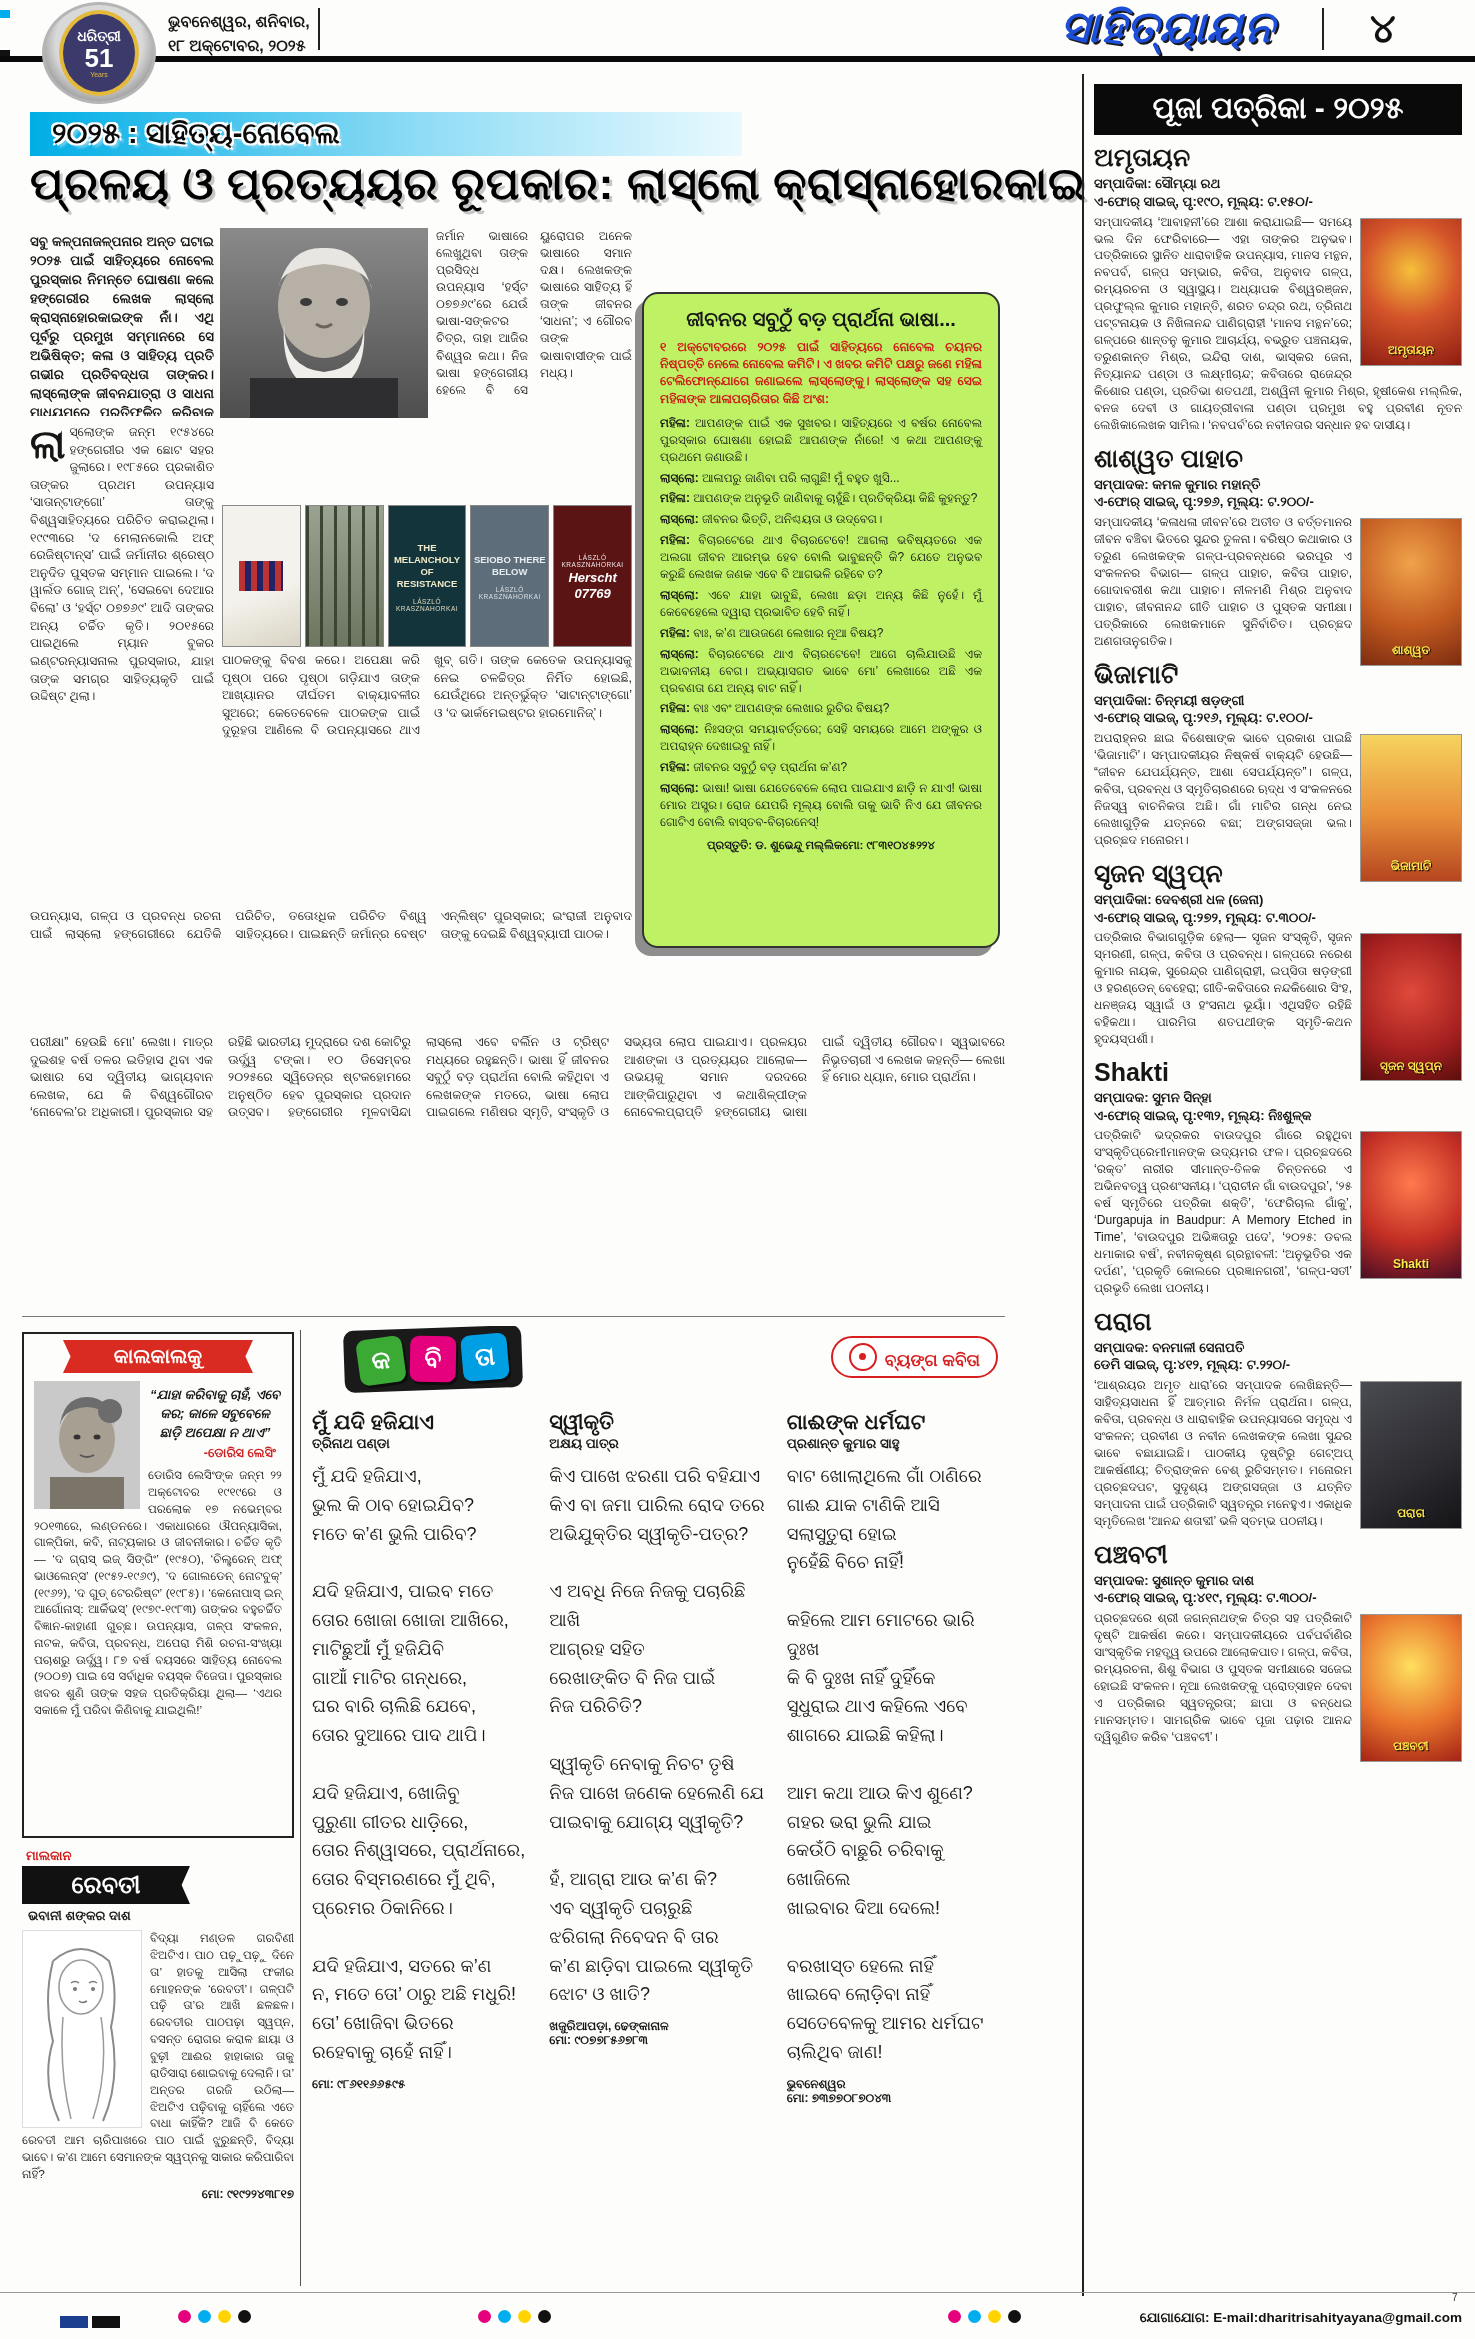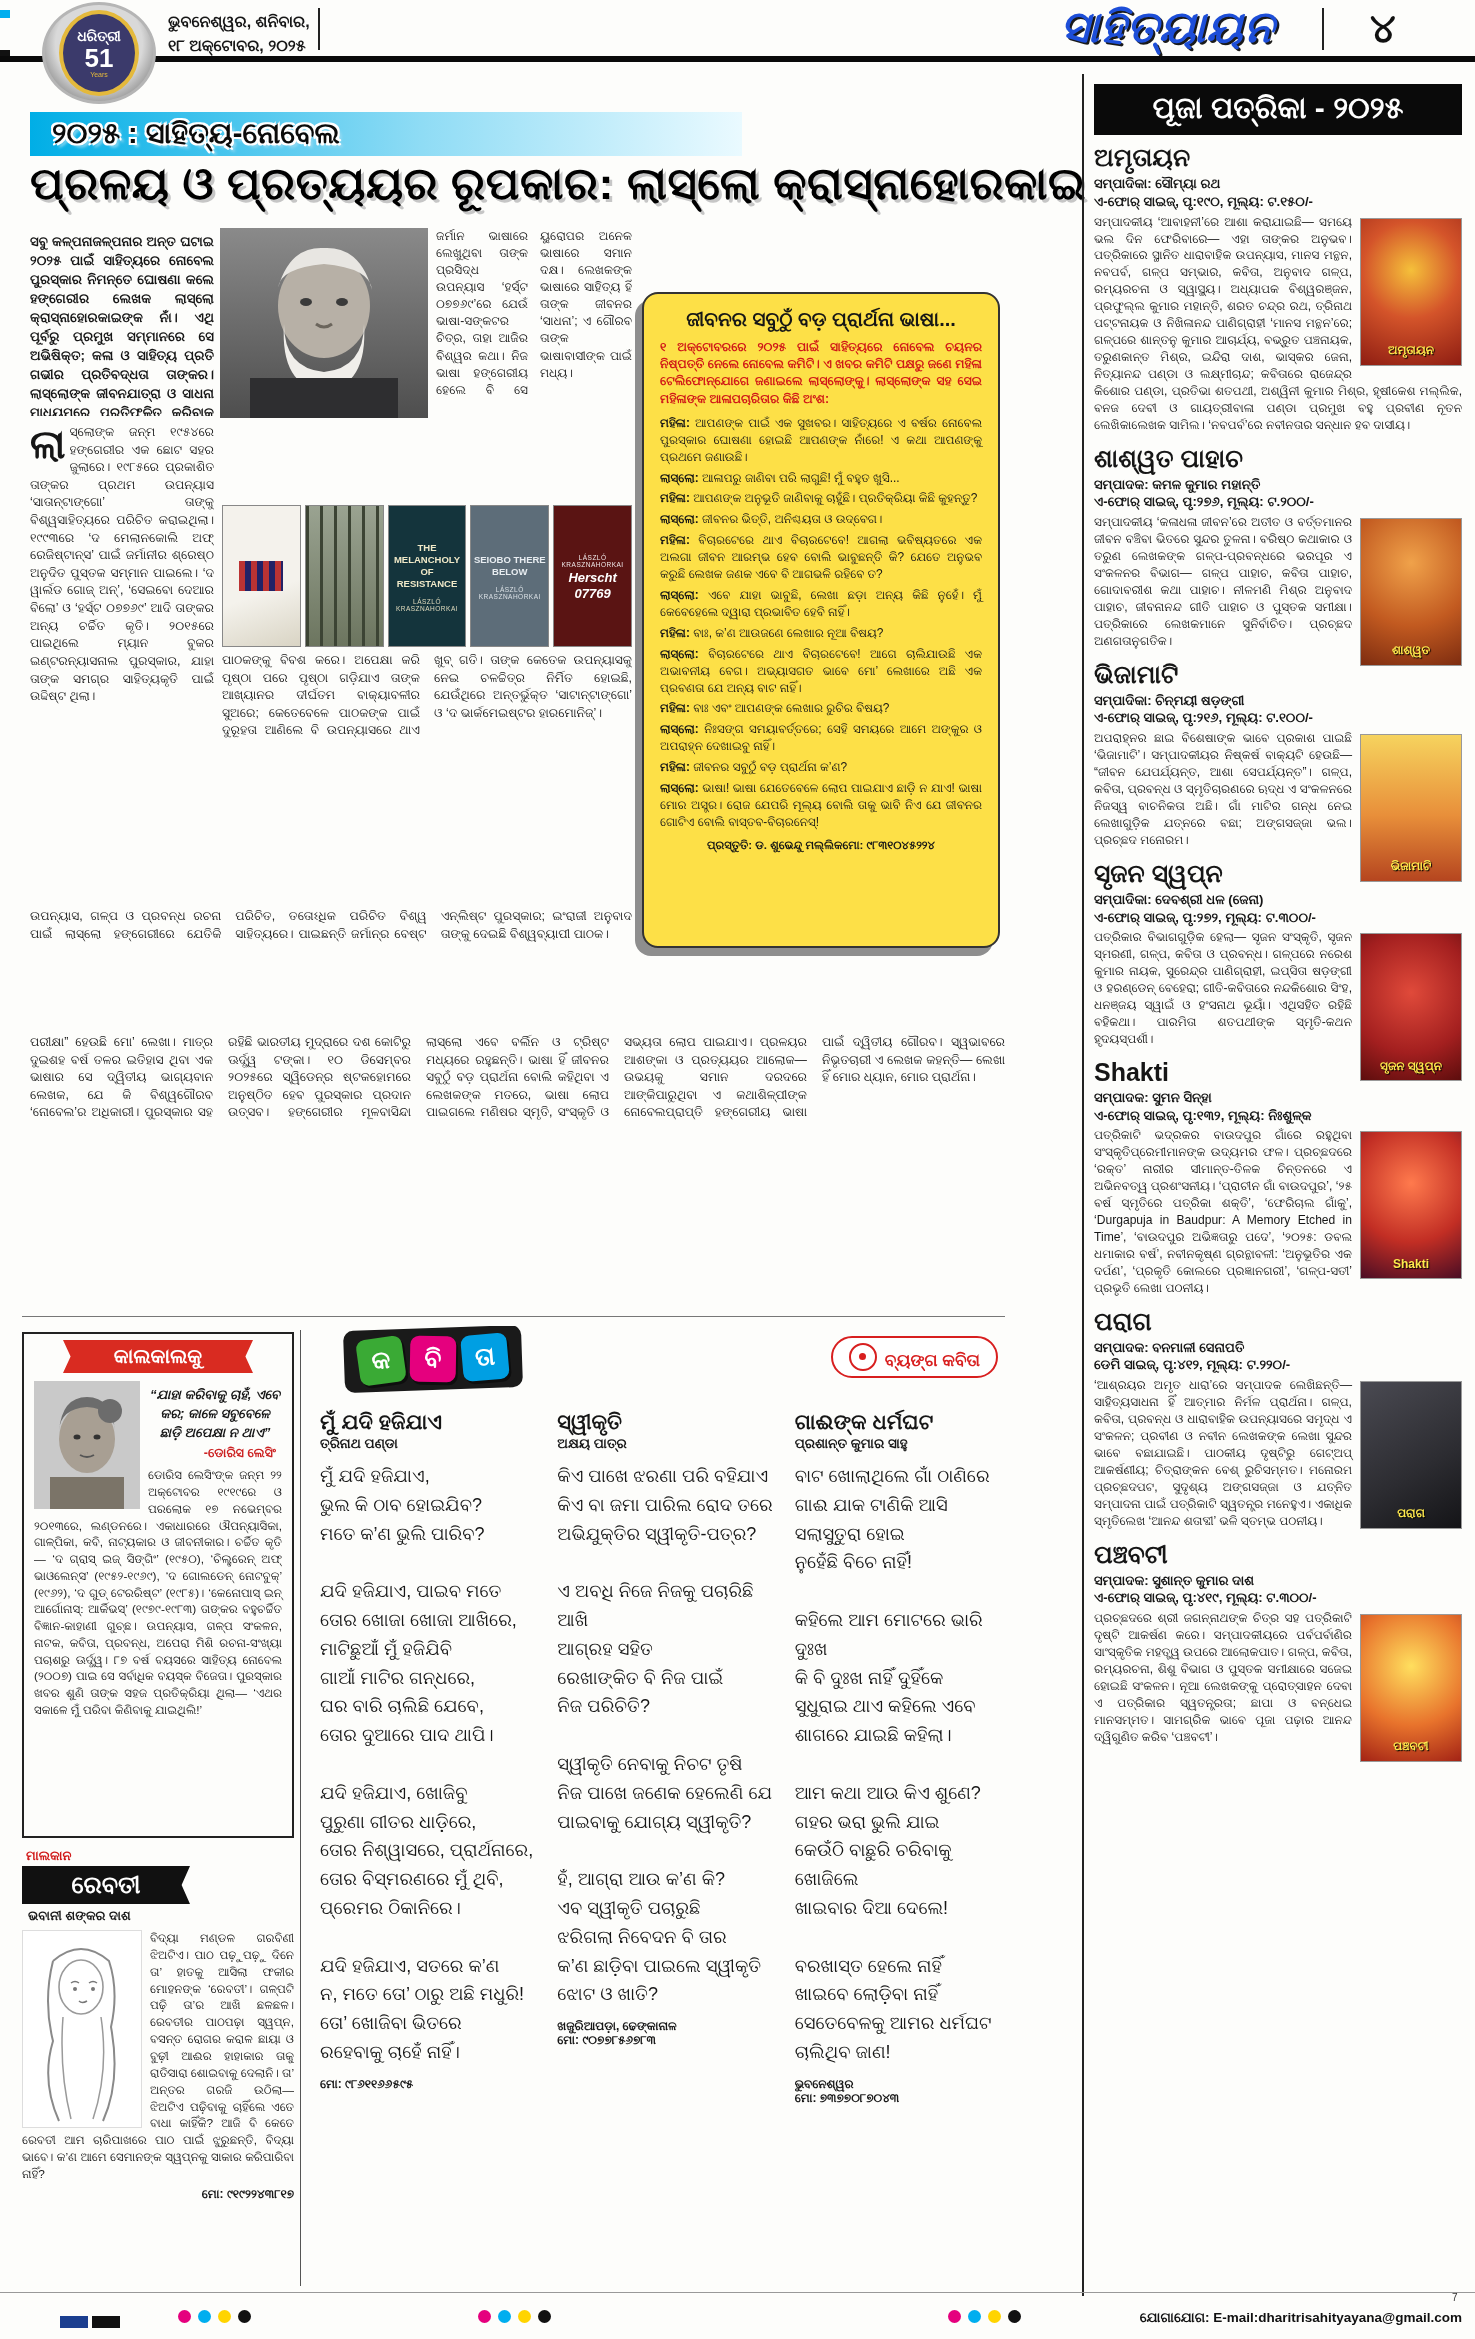--- a/index.html
+++ b/index.html
@@ -50,21 +50,21 @@
   .bcover .t{font-size:9.5px;font-weight:900;line-height:1.25;padding:2px;}
   .bc5 .t{font-size:13px;font-style:italic;}
   .bcover .a{font-size:6.5px;letter-spacing:.5px;margin-top:6px;opacity:.9;}
   .band2{position:absolute;left:222px;top:652px;width:410px;height:252px;column-count:2;column-gap:14px;
         font-size:12.4px;line-height:1.42;text-align:justify;overflow:hidden;}
   .band2b{position:absolute;left:30px;top:908px;width:602px;height:120px;column-count:3;column-gap:14px;
         font-size:12.4px;line-height:1.42;text-align:justify;overflow:hidden;}
   .band3{position:absolute;left:30px;top:1034px;width:975px;height:262px;column-count:5;column-gap:15px;
         font-size:12.4px;line-height:1.42;text-align:justify;overflow:hidden;}
   
-  .ibox{position:absolute;left:642px;top:292px;width:358px;height:656px;background:#fde047;
+  .ibox{position:absolute;left:642px;top:292px;width:358px;height:656px;background:#bef264;
         border:2px solid #333;border-radius:16px;box-shadow:-7px 8px 0 #8e8e8e;
         padding:14px 16px;box-sizing:border-box;overflow:hidden;}
   .ibox h2{margin:0 0 8px;font-size:20px;font-weight:900;text-align:center;}
   .ibox .lead{color:#d01818;font-weight:bold;font-size:12.3px;line-height:1.4;text-align:justify;margin-bottom:7px;}
   .qa{font-size:11.9px;line-height:1.42;text-align:justify;margin-bottom:4px;}
   .qa b{font-weight:900;}
   .icred{display:flex;justify-content:center;font-size:11.5px;font-weight:bold;margin-top:8px;}
   
   .vrule-right{position:absolute;left:1082px;top:74px;width:1.5px;height:2222px;background:#222;}
   .rightcol{position:absolute;left:1094px;top:84px;width:368px;height:2212px;overflow:hidden;}
@@ -113,21 +113,21 @@
   .tile{width:46px;height:46px;border-radius:9px;display:flex;align-items:center;justify-content:center;
         color:#fff;font-size:25px;font-weight:900;box-shadow:2px 3px 0 rgba(0,0,0,.45);}
   .tile1{background:#3aaa35;transform:rotate(-6deg);}
   .tile2{background:#e5007e;transform:rotate(3deg);}
   .tile3{background:#009fe3;transform:rotate(-3deg);}
   .badge{position:absolute;right:10px;top:10px;display:flex;align-items:flex-end;gap:8px;background:#fff;
         border:2.5px solid #d81f1f;border-radius:22px;padding:5px 16px;}
   .badge .clown{width:24px;height:24px;border-radius:50%;background:#fff;border:2px solid #d81f1f;position:relative;}
   .badge .clown:after{content:"";position:absolute;left:8px;top:8px;width:7px;height:7px;border-radius:50%;background:#d81f1f;}
   .badge span{font-size:17px;font-weight:900;color:#d81f1f;}
-  .poems{position:absolute;left:12px;top:84px;width:700px;display:flex;gap:12px;}
+  .poems{position:absolute;left:4px;top:84px;width:700px;display:flex;gap:12px;}
   .poem{flex:1;}
   .poem h3{margin:0;font-size:21px;font-weight:900;}
   .poem .pa{font-size:13.5px;font-weight:bold;margin:2px 0 10px;}
   .poem .pl{font-size:18px;line-height:1.6;white-space:pre-line;}
   .poem .pf{font-size:12px;font-weight:bold;margin-top:10px;white-space:pre-line;}
   
   .botrule{position:absolute;left:0px;top:2292px;width:1475px;height:1px;background:#999;}
   .calbar{position:absolute;top:2316px;height:12px;}
   .dots{position:absolute;top:2310px;display:flex;gap:7px;}
   .dot{width:13px;height:13px;border-radius:50%;}

